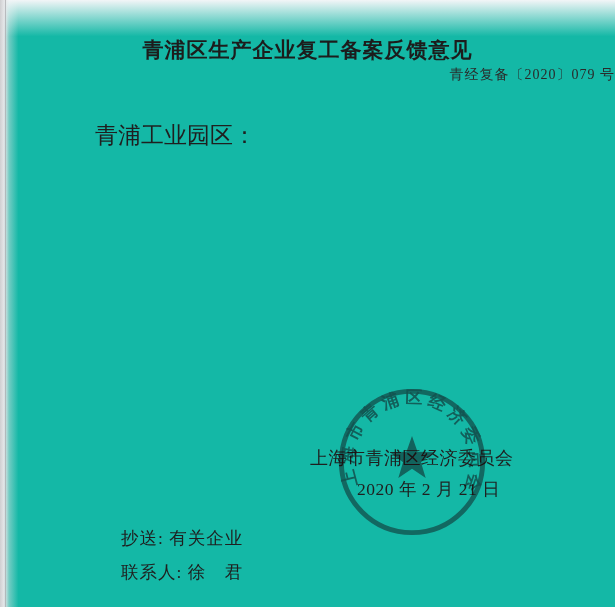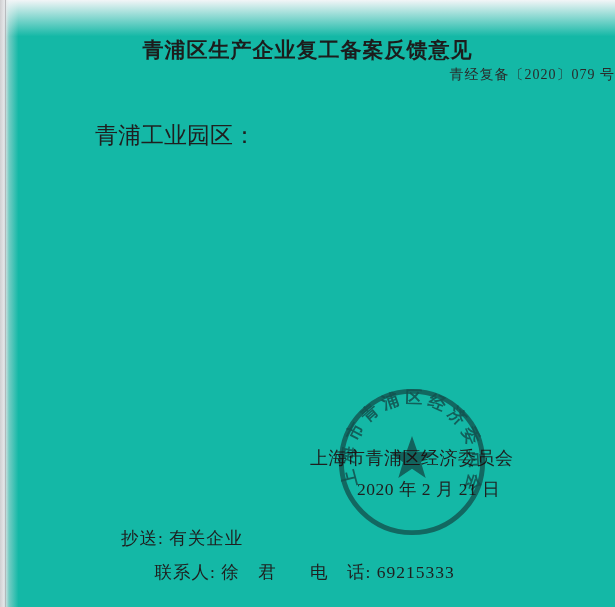--- a/index.html
+++ b/index.html
@@ -124,21 +124,20 @@
     font-size: 17.5px;
     color: #1f1f1f;
     margin-left: 13px;
   }
   .footer-row {
     margin-bottom: 10px;
     letter-spacing: 1px;
   }
   .contact-row {
     display: flex;
-    text-align: center;
   }
   .contact-name { width: 189px; }
 </style>
 </head>
 <body>
 
 <div class="page">
   <div class="scan-edge"></div>
   <div class="scan-edge-line"></div>
 
@@ -169,20 +168,15 @@
       <span>抄送:</span>
       <span> </span>
       <span>有关企业</span>
     </div>
     <div class="footer-row contact-row">
       <span class="contact-name">
         <span>联系人:</span>
         <span> </span>
         <span>徐　君</span>
       </span>
-      <span>
-        <span>电　话:</span>
-        <span> </span>
-        <span>69215333</span>
-      </span>
     </div>
   </div>
 </div>
 
 </body></html>

